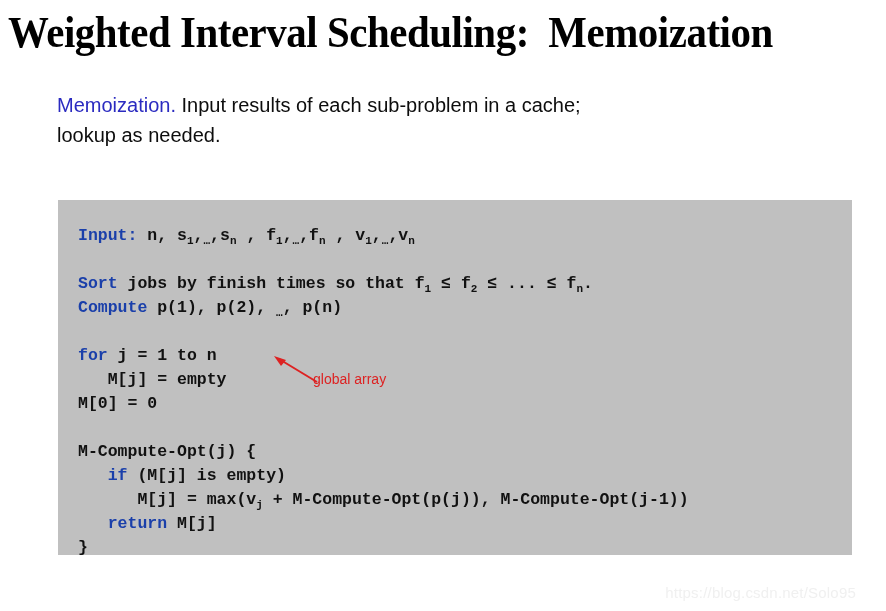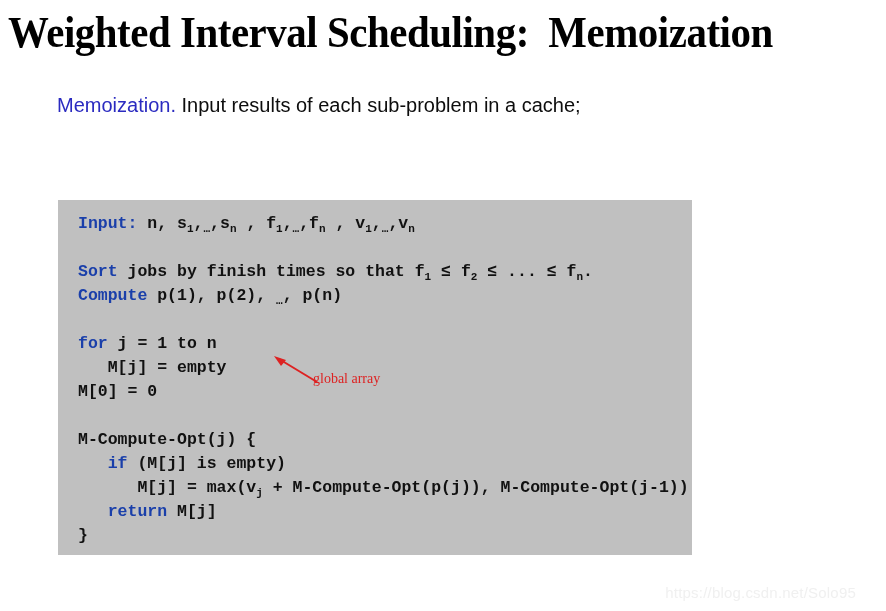--- a/index.html
+++ b/index.html
@@ -49,25 +49,25 @@
   }
   #body-text .line2 {
     display: block;
   }
 
   
   #code-block {
     position: absolute;
     left: 58px;
     top: 200px;
-    width: 634px;
+    width: 794px;
     height: 355px;
     background: #c0c0c0;
     box-sizing: border-box;
-    padding: 12px 0 0 20px;
+    padding: 24px 0 0 20px;
   }
   #code-lines {
     font-family: "Liberation Mono", "DejaVu Sans Mono", monospace;
     font-size: 16.5px;
     font-weight: bold;
     line-height: 24px;
     color: #111111;
     white-space: pre;
   }
   .code-line {
@@ -98,21 +98,21 @@
     left: 270px;
     top: 352px;
     width: 60px;
     height: 36px;
     pointer-events: none;
   }
   #annotation-label {
     position: absolute;
     left: 313px;
     top: 371px;
-    font-family: Liberation Serif, serif;
+    font-family: Liberation Sans, sans-serif;
     font-size: 14px;
     color: #dd2222;
     white-space: pre;
   }
 
   
   #watermark {
     position: absolute;
     right: 30px;
     bottom: 10px;
@@ -123,20 +123,21 @@
     white-space: pre;
   }
 </style>
 </head>
 <body>
 
 <div id="slide-title">Weighted Interval Scheduling:  Memoization</div>
 
 <div id="body-text">
   <span class="lead">Memoization.</span><span>  Input results of each sub-problem in a cache;</span>
+  <span class="line2">lookup as needed.</span>
 </div>
 
 <div id="code-block">
   <div id="code-lines"><div class="code-line"><span class="kw">Input:</span><span> n, s</span><span class="sub">1</span><span>,</span><span class="dots">…</span><span>,s</span><span class="sub">n</span><span> , f</span><span class="sub">1</span><span>,</span><span class="dots">…</span><span>,f</span><span class="sub">n</span><span> , v</span><span class="sub">1</span><span>,</span><span class="dots">…</span><span>,v</span><span class="sub">n</span></div><div class="code-line blank">&nbsp;</div><div class="code-line"><span class="kw">Sort</span><span> jobs by finish times so that f</span><span class="sub">1</span><span> ≤ f</span><span class="sub">2</span><span> ≤ ... ≤ f</span><span class="sub">n</span><span>.</span></div><div class="code-line"><span class="kw">Compute</span><span> p(1), p(2), </span><span class="dots">…</span><span>, p(n)</span></div><div class="code-line blank">&nbsp;</div><div class="code-line"><span class="kw">for</span><span> j = 1 to n</span></div><div class="code-line"><span>   M[j] = empty</span></div><div class="code-line"><span>M[0] = 0</span></div><div class="code-line blank">&nbsp;</div><div class="code-line"><span>M-Compute-Opt(j) {</span></div><div class="code-line"><span>   </span><span class="kw">if</span><span> (M[j] is empty)</span></div><div class="code-line"><span>      M[j] = max(v</span><span class="sub">j</span><span> + M-Compute-Opt(p(j)), M-Compute-Opt(j-1))</span></div><div class="code-line"><span>   </span><span class="kw">return</span><span> M[j]</span></div><div class="code-line"><span>}</span></div></div>
 </div>
 
 <svg id="annotation-arrow" viewBox="0 0 60 36">
   <line x1="47" y1="30" x2="9" y2="7" stroke="#dd2222" stroke-width="2"></line>
   <polygon points="4,4 16,8 11,14" fill="#dd2222"></polygon>
 </svg>

